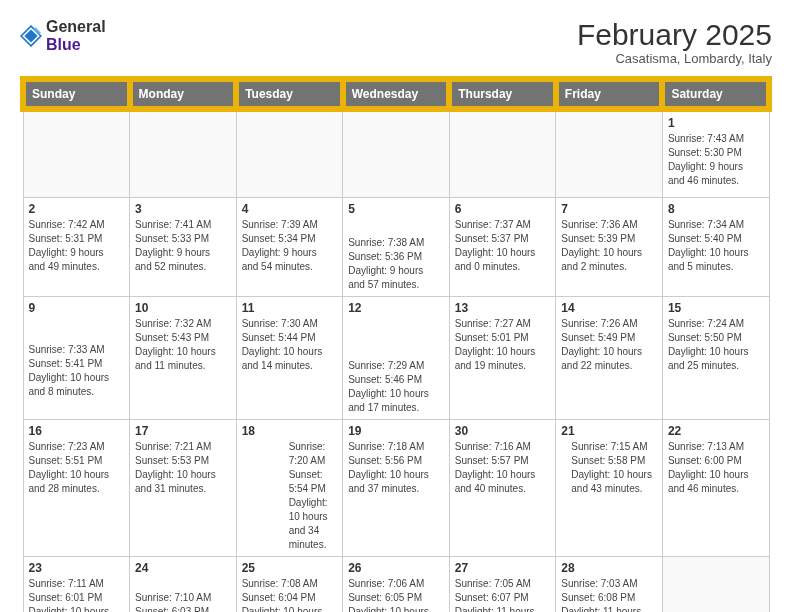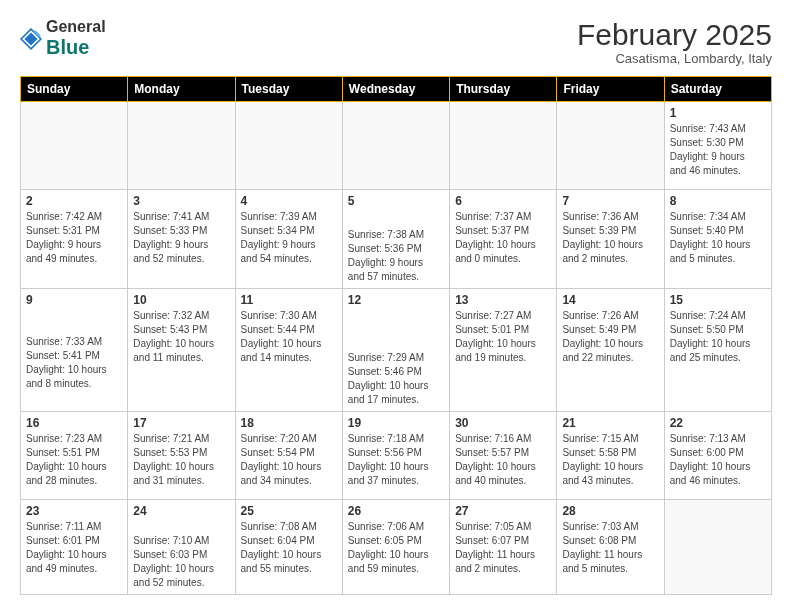--- a/index.html
+++ b/index.html
@@ -27,23 +27,23 @@
       display: flex;
       align-items: center;
       gap: 4px;
     }
     .logo-text-general {
       font-size: 16px;
       font-weight: bold;
       color: #333;
     }
     .logo-text-blue {
-      font-size: 20px;
+      font-size: 16px;
       font-weight: bold;
-      color: #0f766e;
+      color: #4c1d95;
     }
     .logo-icon {
       width: 22px;
       height: 22px;
     }
     .title-block {
       text-align: right;
     }
     .month-year {
       font-size: 30px;
@@ -56,27 +56,27 @@
       color: #555;
     }
     .calendar {
       flex: 1;
       border: 1px solid #ccc;
       border-collapse: collapse;
       width: 100%;
       table-layout: fixed;
     }
     .calendar th {
-      background: #000000;
+      background: #737373;
       color: #fff;
       text-align: left;
       padding: 5px 6px;
       font-size: 12px;
       font-weight: bold;
-      border: 1px solid #eab308;
+      border: 6px solid #eab308;
     }
     .calendar td {
       border: 1px solid #ccc;
       vertical-align: top;
       padding: 4px 5px;
       font-size: 9.5px;
       color: #333;
       background: #fff;
       height: 88px;
     }
@@ -258,42 +258,42 @@
           </td>
           <td>
             <span class="day-num">17</span>
             <div class="day-info" style="white-space: pre-line;">Sunrise: 7:21 AM
 Sunset: 5:53 PM
 Daylight: 10 hours
 and 31 minutes.</div>
           </td>
           <td>
             <span class="day-num">18</span>
-            <div class="day-info" style="white-space: pre-line;">Sunrise: 7:20 AM
+            <div class="day-info" style="white-space: pre-line; margin-left: 47px;">Sunrise: 7:20 AM
 Sunset: 5:54 PM
 Daylight: 10 hours
 and 34 minutes.</div>
           </td>
           <td>
             <span class="day-num">19</span>
             <div class="day-info" style="white-space: pre-line;">Sunrise: 7:18 AM
 Sunset: 5:56 PM
 Daylight: 10 hours
 and 37 minutes.</div>
           </td>
           <td>
             <span class="day-num">30</span>
             <div class="day-info" style="white-space: pre-line;">Sunrise: 7:16 AM
 Sunset: 5:57 PM
 Daylight: 10 hours
 and 40 minutes.</div>
           </td>
           <td>
             <span class="day-num">21</span>
-            <div class="day-info" style="white-space: pre-line;">Sunrise: 7:15 AM
+            <div class="day-info" style="white-space: pre-line; margin-left: 10px;">Sunrise: 7:15 AM
 Sunset: 5:58 PM
 Daylight: 10 hours
 and 43 minutes.</div>
           </td>
           <td>
             <span class="day-num">22</span>
             <div class="day-info" style="white-space: pre-line;">Sunrise: 7:13 AM
 Sunset: 6:00 PM
 Daylight: 10 hours
 and 46 minutes.</div>

